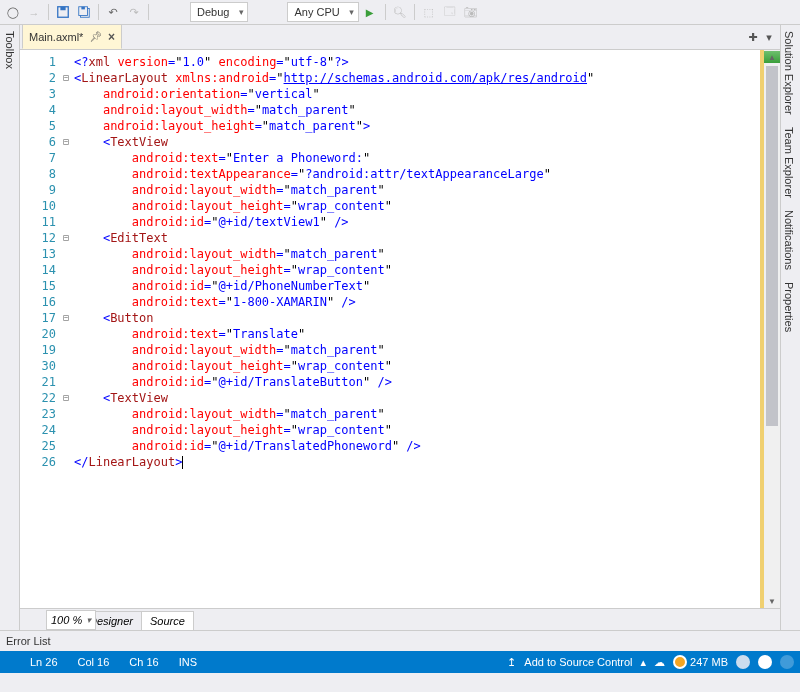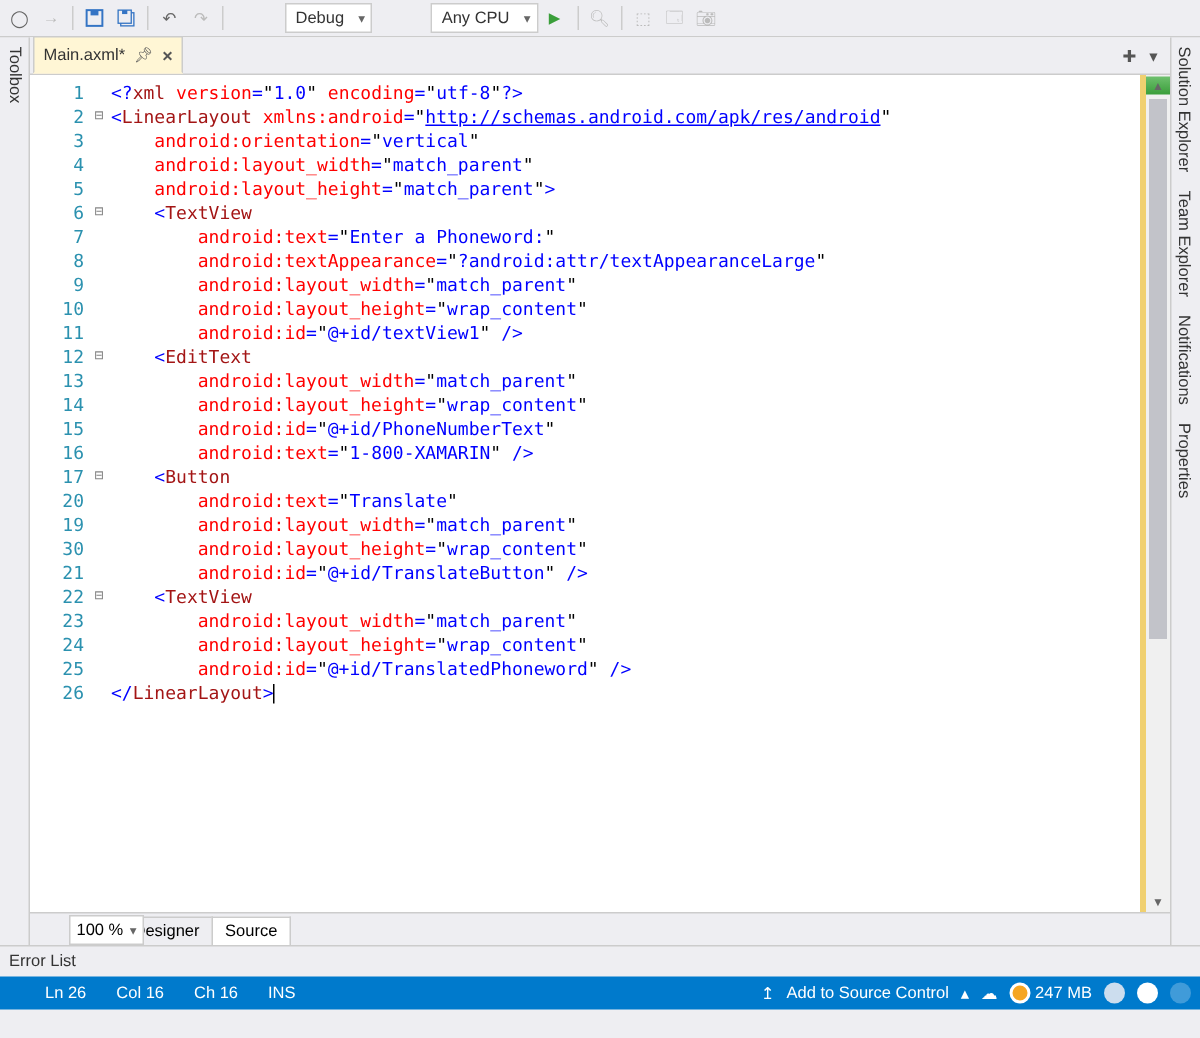--- a/index.html
+++ b/index.html
@@ -47,21 +47,21 @@
 .c-str { color:#0000ff; }
 .c-link { color:#0000ff; text-decoration:underline; }
 .c-pun { color:#0000ff; }
 
 
 .bottabs { height:22px; background:#eeeef2; border-top:1px solid #ccc; display:flex; align-items:flex-end; padding-left:60px; }
 .bottab { padding:3px 8px; border:1px solid #ccc; border-bottom:none; background:#eeeef2; font-size:11px; cursor:pointer; margin-right:-1px; }
 .bottab.active { background:#fff; }
 .zoom { position:absolute; left:26px; bottom:0; height:20px; width:50px; font-size:11px; background:#fff; border:1px solid #ccc; display:flex; align-items:center; padding:0 4px; }
 .zoom::after{content:"▾";margin-left:auto;font-size:9px;color:#666;}
-.edbottom { height:22px; position:relative; background:#bef264; }
+.edbottom { height:22px; position:relative; background:#bef264;font-style:italic; }
 
 
 .errbar { height:21px; background:#eeeef2; border-top:1px solid #ccc; padding-left:6px; display:flex; align-items:center; font-size:11px; color:#333; }
 
 
 .status { height:22px; background:#007acc; color:#fff; display:flex; align-items:center; font-size:11px; }
 .status .sitem { padding:0 10px; }
 .status .r { margin-left:auto; display:flex; align-items:center; gap:8px; padding-right:6px; }
 .status .dot { width:14px; height:14px; border-radius:50%; }
 .cursor-line { border-left:1px solid #000; display:inline-block; height:13px; vertical-align:middle; }

